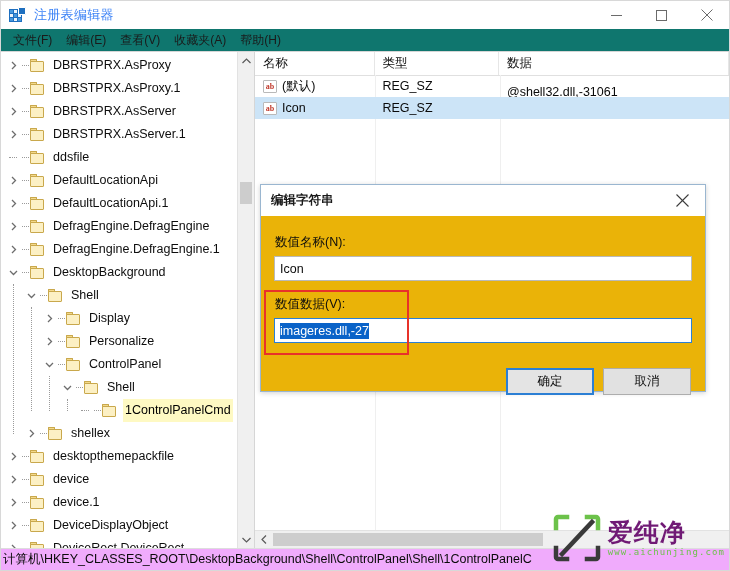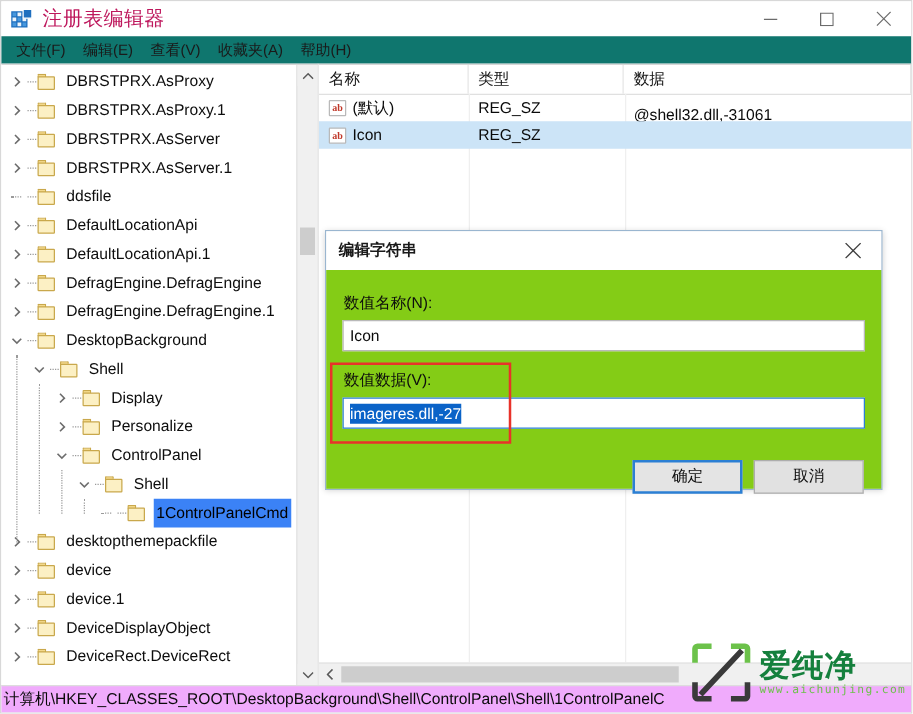--- a/index.html
+++ b/index.html
@@ -56,22 +56,22 @@
   .app-icon .badge {
     position: absolute;
     right: -1px; top: 0px;
     width: 6px; height: 6px;
     background: #1e6fbf;
     border: 1px solid #ffffff;
     border-radius: 1px;
   }
   .title-text {
     margin-left: 9px;
-    font-size: 16px;
-    color: #be185d;
+    font-size: 13px;
+    color: #3b82f6;
     letter-spacing: .3px;
   }
   .win-buttons {
     position: absolute;
     right: 0; top: 0;
     height: 28px;
     display: flex;
   }
   .win-btn {
     width: 45px; height: 28px;
@@ -191,21 +191,21 @@
     border-radius: 0 1px 1px 1px;
     box-sizing: border-box;
   }
   .tree-label {
     font-size: 12.5px;
     color: #0d0d0d;
     line-height: 23px;
     padding: 0 2px;
   }
   .tree-row.selected .tree-label {
-    background: #3b82f6;
+    background: #fef9c3;
     color: #000;
   }
   .vline {
     position: absolute;
     top: 0; bottom: 0;
     width: 1px;
     border-left: 1px dotted #9b9b9b;
   }
 
   
@@ -387,21 +387,21 @@
     right: 0; top: 0;
     width: 45px; height: 31px;
     display: flex;
     align-items: center;
     justify-content: center;
     color: #444;
   }
   .dlg-body {
     position: absolute;
     left: 0; top: 31px; right: 0; bottom: 0;
-    background: #84cc16;
+    background: #eab308;
   }
   .dlg-label {
     position: absolute;
     font-size: 12.5px;
     color: #0d0d0d;
   }
   .dlg-input {
     position: absolute;
     background: #ffffff;
     border: 1px solid #b9b9b9;
@@ -455,21 +455,21 @@
   .wm-mark {
     width: 48px; height: 48px;
     position: relative;
     flex: none;
     margin-right: 7px;
   }
   .wm-text { display: flex; flex-direction: column; }
   .wm-cn {
     font-size: 25px;
     font-weight: bold;
-    color: #15803d;
+    color: #701a75;
     line-height: 27px;
     letter-spacing: 1px;
     font-family: "DejaVu Sans", sans-serif;
   }
   .wm-url {
     font-size: 9px;
     color: #6cc24a;
     letter-spacing: 1.1px;
     line-height: 12px;
     font-family: "DejaVu Sans Mono", monospace;
@@ -758,20 +758,35 @@
             </div>
             <div class="guide">
               <i></i>
             </div>
             <div class="folder">
               <div class="tab"></div>
               <div class="body"></div>
             </div>
             <span class="tree-label">1ControlPanelCmd</span>
           </div>
+          <div class="tree-row" style="padding-left: 22px;">
+            <div class="twisty">
+              <svg width="9" height="9" viewBox="0 0 9 9">
+                <polyline points="3,1 6.5,4.5 3,8" fill="none" stroke="#6d6d6d" stroke-width="1.3"></polyline>
+              </svg>
+            </div>
+            <div class="guide">
+              <i></i>
+            </div>
+            <div class="folder">
+              <div class="tab"></div>
+              <div class="body"></div>
+            </div>
+            <span class="tree-label">shellex</span>
+          </div>
           <div class="tree-row" style="padding-left: 4px;">
             <div class="twisty">
               <svg width="9" height="9" viewBox="0 0 9 9">
                 <polyline points="3,1 6.5,4.5 3,8" fill="none" stroke="#6d6d6d" stroke-width="1.3"></polyline>
               </svg>
             </div>
             <div class="guide">
               <i></i>
             </div>
             <div class="folder">

